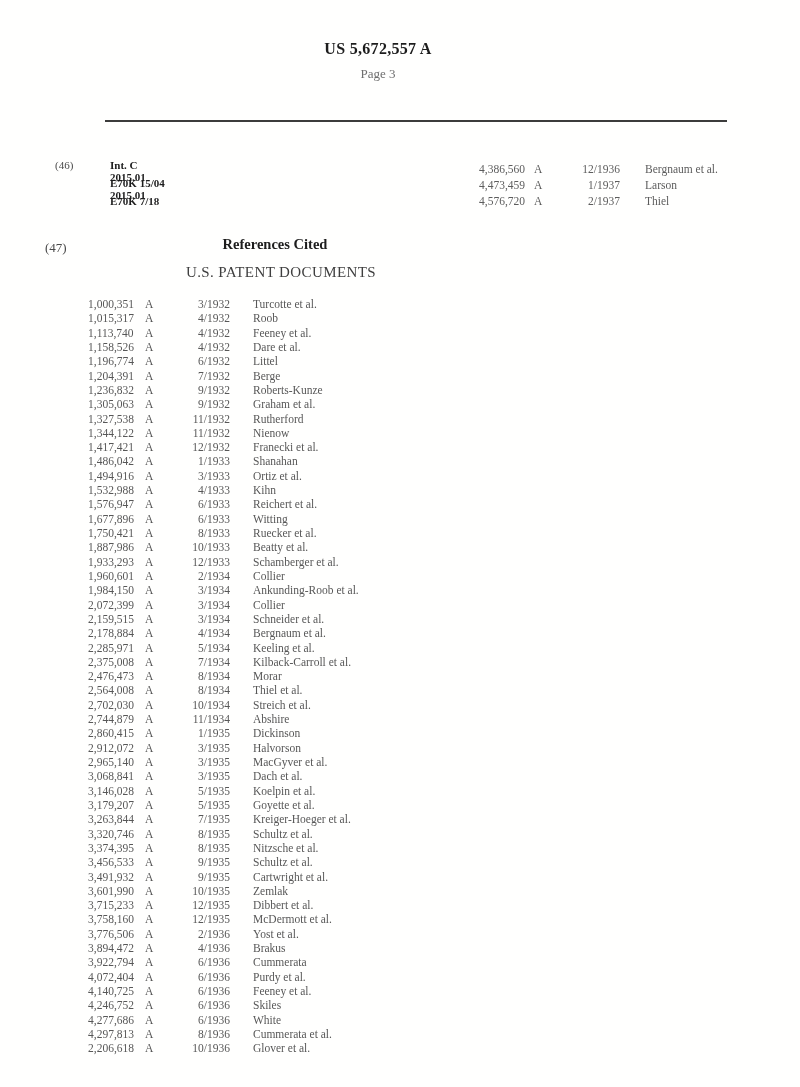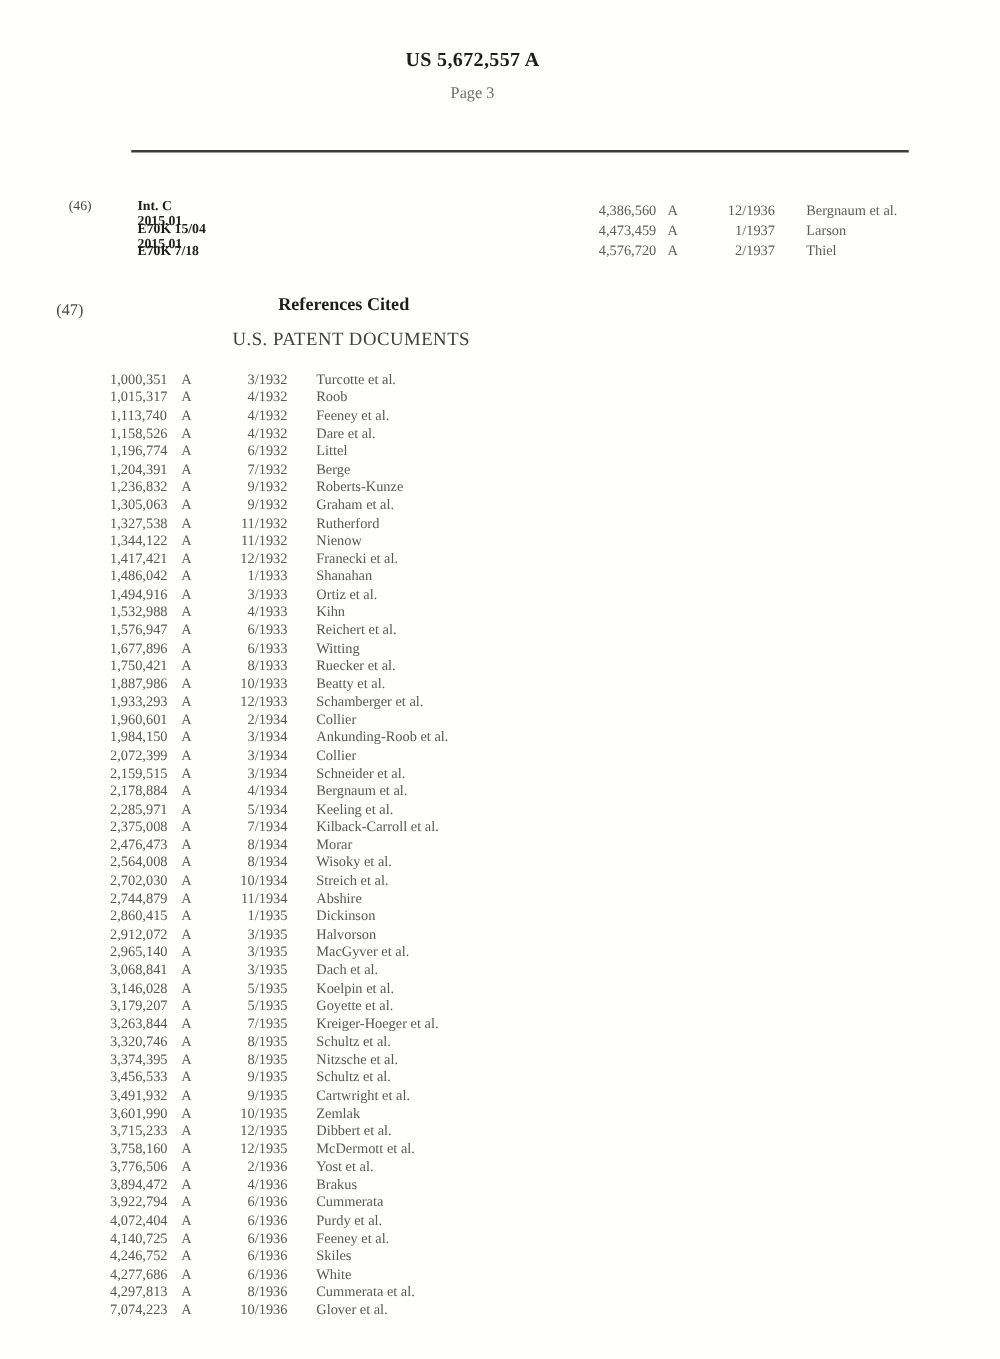--- a/index.html
+++ b/index.html
@@ -295,21 +295,21 @@
         <span class="num">2,476,473</span>
         <span class="kind">A</span>
         <span class="date">8/1934</span>
         <span class="name">Morar</span>
       </div>
 
       <div class="ref-row">
         <span class="num">2,564,008</span>
         <span class="kind">A</span>
         <span class="date">8/1934</span>
-        <span class="name">Wisoky et al.</span>
+        <span class="name">Thiel et al.</span>
       </div>
 
       <div class="ref-row">
         <span class="num">2,702,030</span>
         <span class="kind">A</span>
         <span class="date">10/1934</span>
         <span class="name">Streich et al.</span>
       </div>
 
       <div class="ref-row">
@@ -467,20 +467,20 @@
       </div>
 
       <div class="ref-row">
         <span class="num">4,297,813</span>
         <span class="kind">A</span>
         <span class="date">8/1936</span>
         <span class="name">Cummerata et al.</span>
       </div>
 
       <div class="ref-row">
-        <span class="num">7,074,223</span>
+        <span class="num">2,206,618</span>
         <span class="kind">A</span>
         <span class="date">10/1936</span>
         <span class="name">Glover et al.</span>
       </div>
     </div>
 
 </div>
 
 </body></html>

